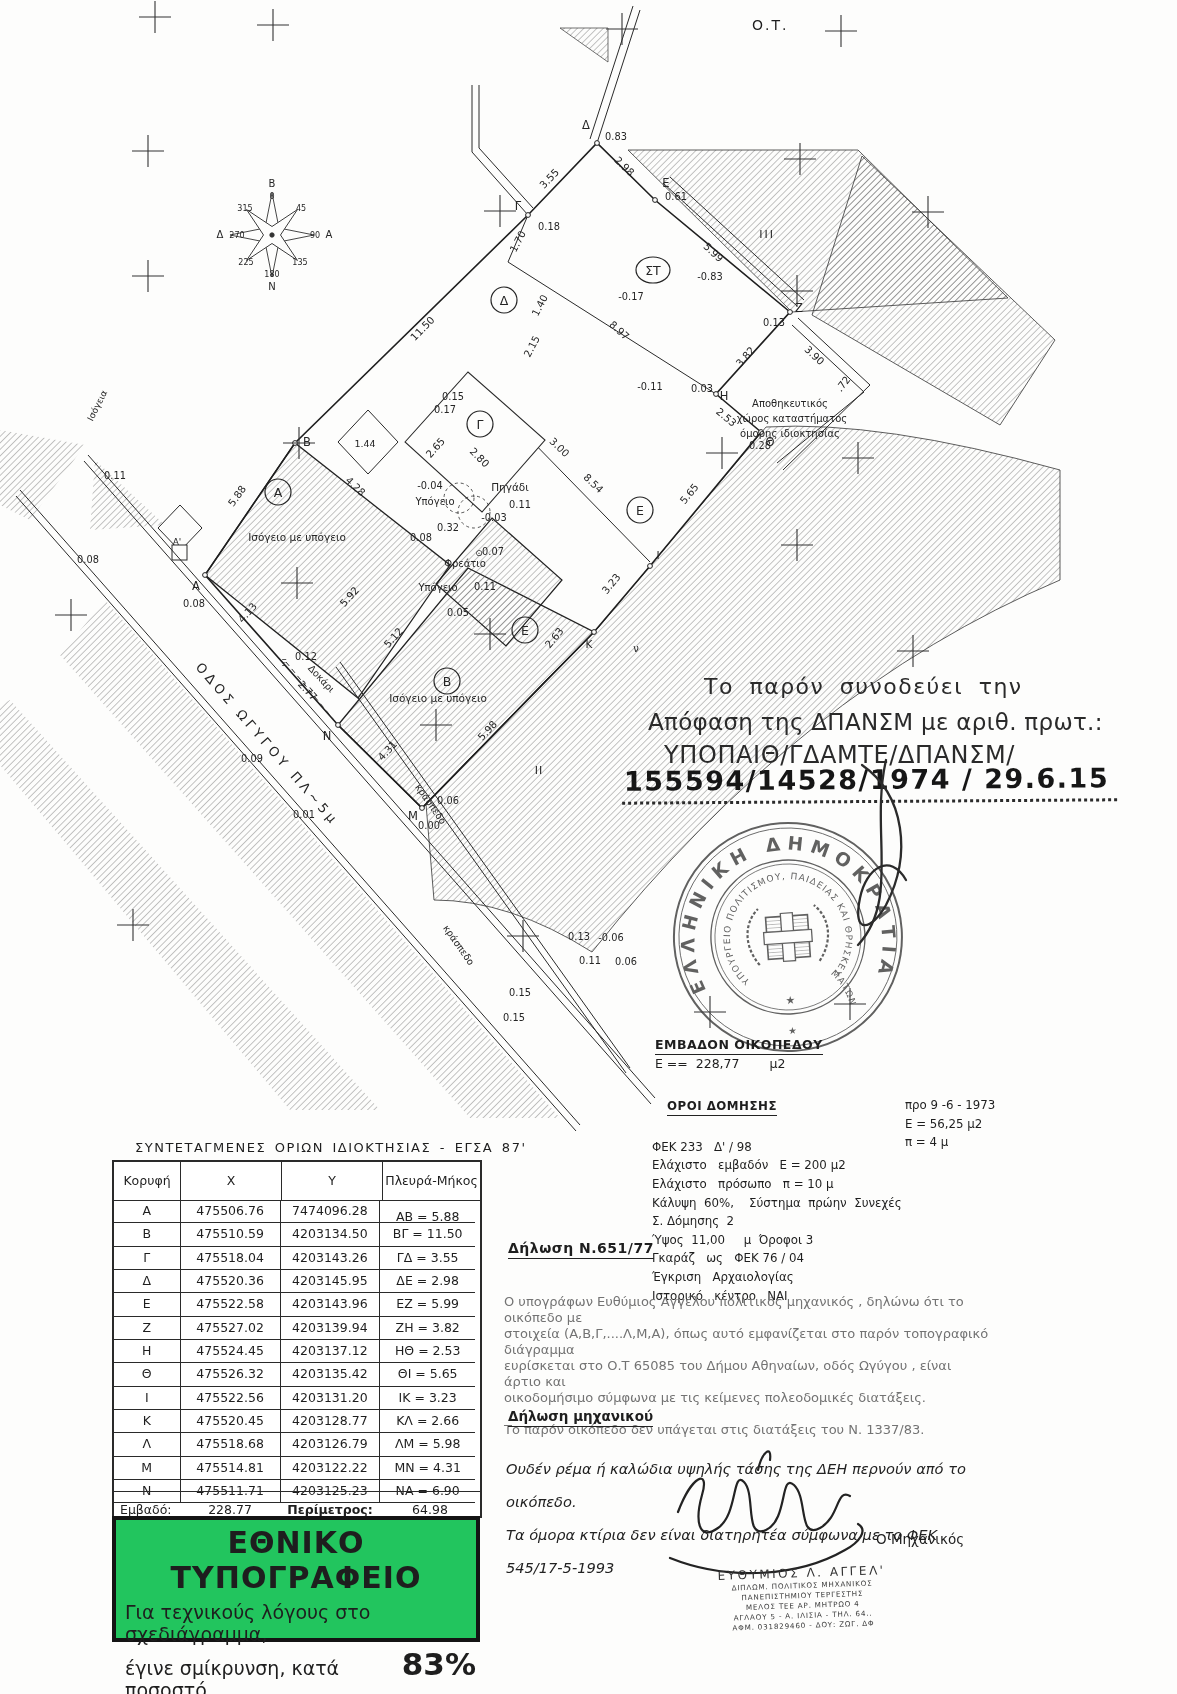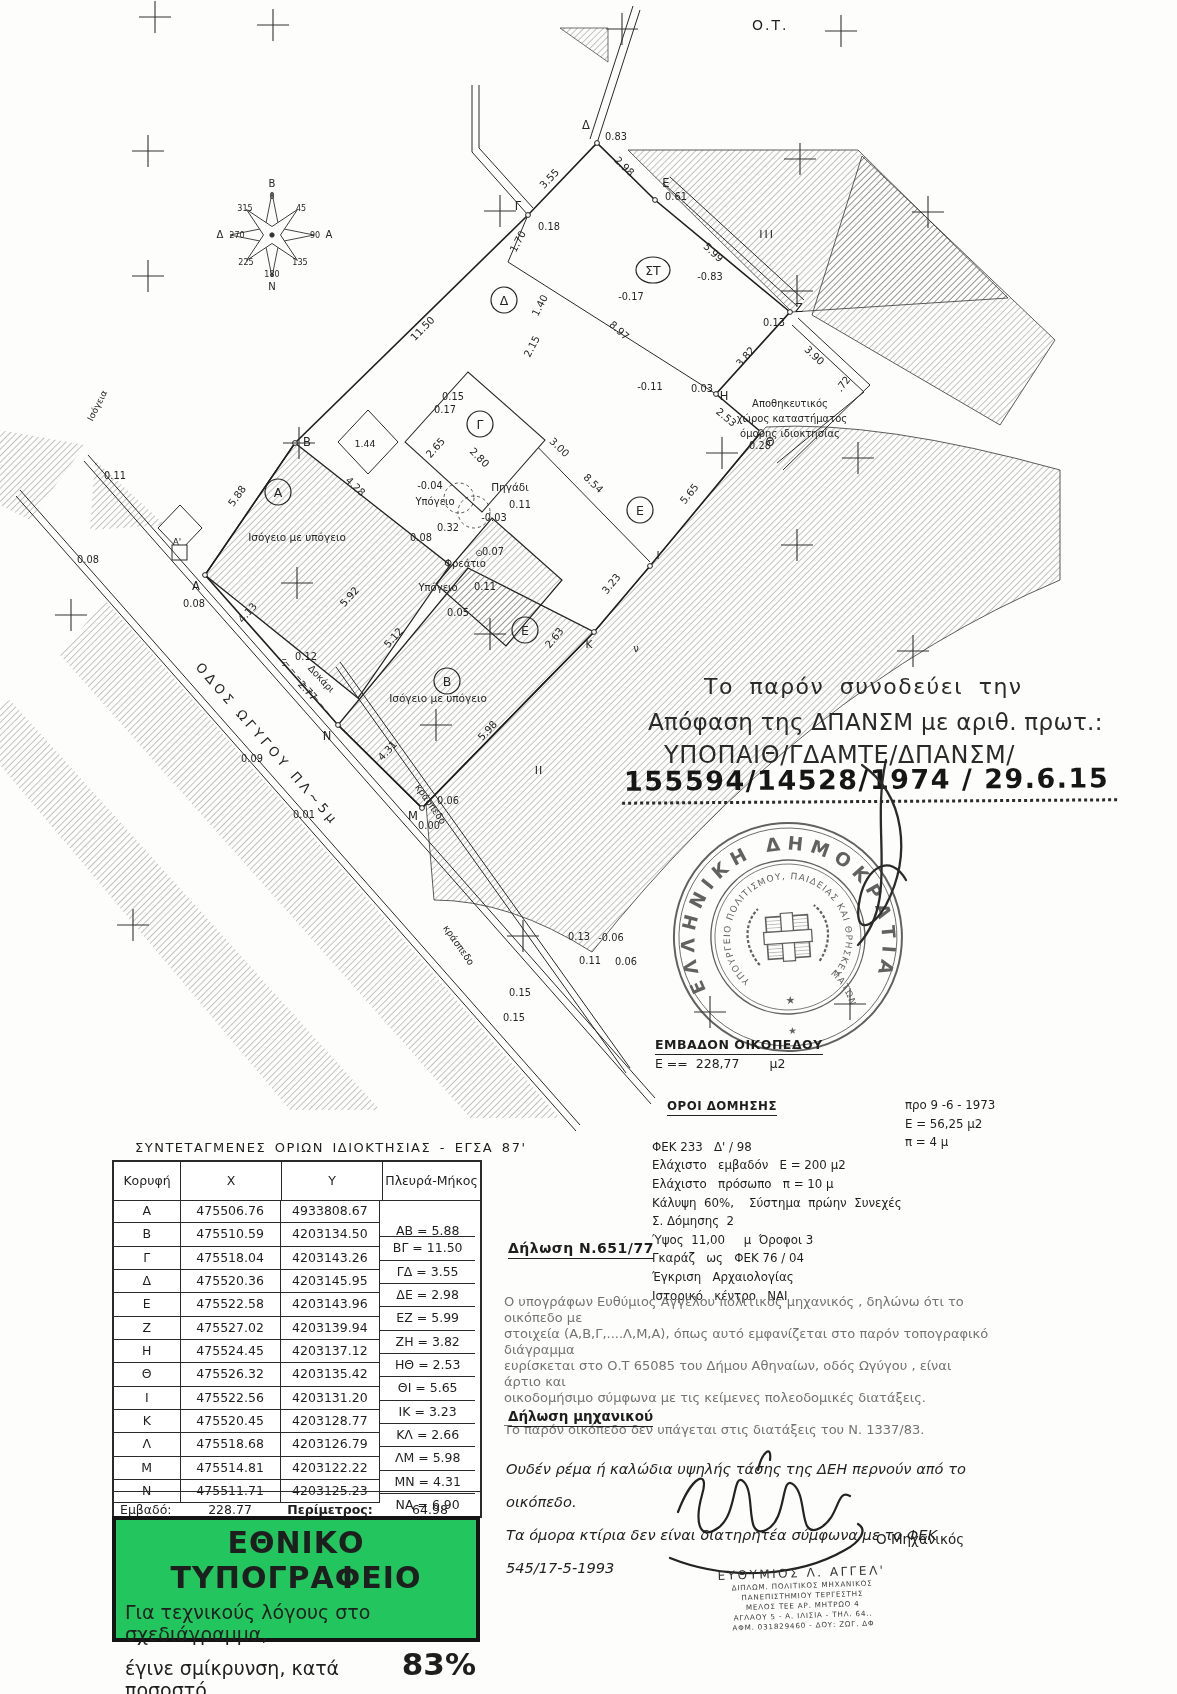--- a/index.html
+++ b/index.html
@@ -30,21 +30,21 @@
   .ch2{width:100px;border-right:1.2px solid #2a2a2a;align-self:stretch;line-height:38px;}
   .ch3{flex:1;line-height:38px;}
   .ct-body{position:absolute;left:0;top:38px;width:266px;}
   .ct-row{display:flex;height:22.35px;border-bottom:1px solid #2a2a2a;align-items:center;}
   .ct-row div{text-align:center;}
   .cc0{width:66px;border-right:1.2px solid #2a2a2a;align-self:stretch;line-height:22px;}
   .cc1{width:100px;border-right:1.2px solid #2a2a2a;align-self:stretch;line-height:22px;}
   .cc2{width:99px;border-right:1.2px solid #2a2a2a;align-self:stretch;line-height:22px;}
   .ct-sides{position:absolute;left:266.2px;top:38px;width:95px;}
   .ct-side{height:22.35px;line-height:22px;text-align:center;border-bottom:1px solid #2a2a2a;}
-  .ct-side:first-child{padding-top:11px;height:11.3px;line-height:11px;border-bottom:1px solid #2a2a2a;margin-top:14px;}
+  .ct-side:first-child{padding-top:11px;height:11.3px;line-height:11px;border-bottom:1px solid #2a2a2a;}
   .ct-foot{position:absolute;left:0;top:329px;width:100%;height:25px;border-top:1.6px solid #2a2a2a;display:flex;align-items:flex-end;}
   .cf0{width:66px;padding-left:6px;box-sizing:border-box;}
   .cf1{width:100px;text-align:center;}
   .cf2{width:100px;text-align:center;font-weight:bold;}
   .cf3{flex:1;text-align:center;}
   
   .pbox{left:112px;top:1516px;width:360px;height:118px;border:4px solid #141414;background:#22c55e;}
   .pbox .t{font-size:30px;font-weight:700;letter-spacing:1px;text-align:center;margin-top:5px;}
   .pbox .l1{font-size:19px;margin:6px 0 0 9px;}
   .pbox .l2{font-size:19px;margin:1px 0 0 9px;display:flex;align-items:baseline;gap:8px;}
@@ -333,21 +333,21 @@
     <div class="ct-head">
       <div class="ch0">Κορυφή</div>
       <div class="ch1">X</div>
       <div class="ch2">Y</div>
       <div class="ch3">Πλευρά-Μήκος</div>
     </div>
     <div class="ct-body" id="ctbody">
         <div class="ct-row">
           <div class="cc0">Α</div>
           <div class="cc1">475506.76</div>
-          <div class="cc2">4933808.67</div>
+          <div class="cc2">7474096.28</div>
         </div>
         <div class="ct-row">
           <div class="cc0">Β</div>
           <div class="cc1">475510.59</div>
           <div class="cc2">4203134.50</div>
         </div>
         <div class="ct-row">
           <div class="cc0">Γ</div>
           <div class="cc1">475518.04</div>
           <div class="cc2">4203143.26</div>

